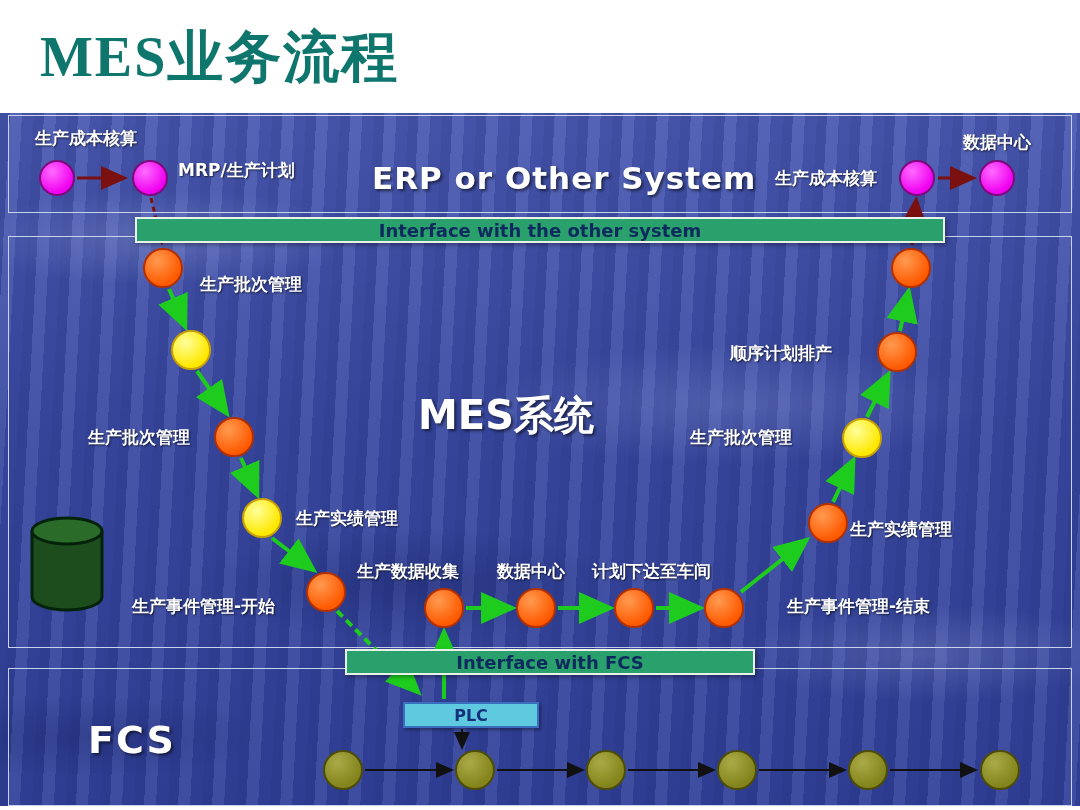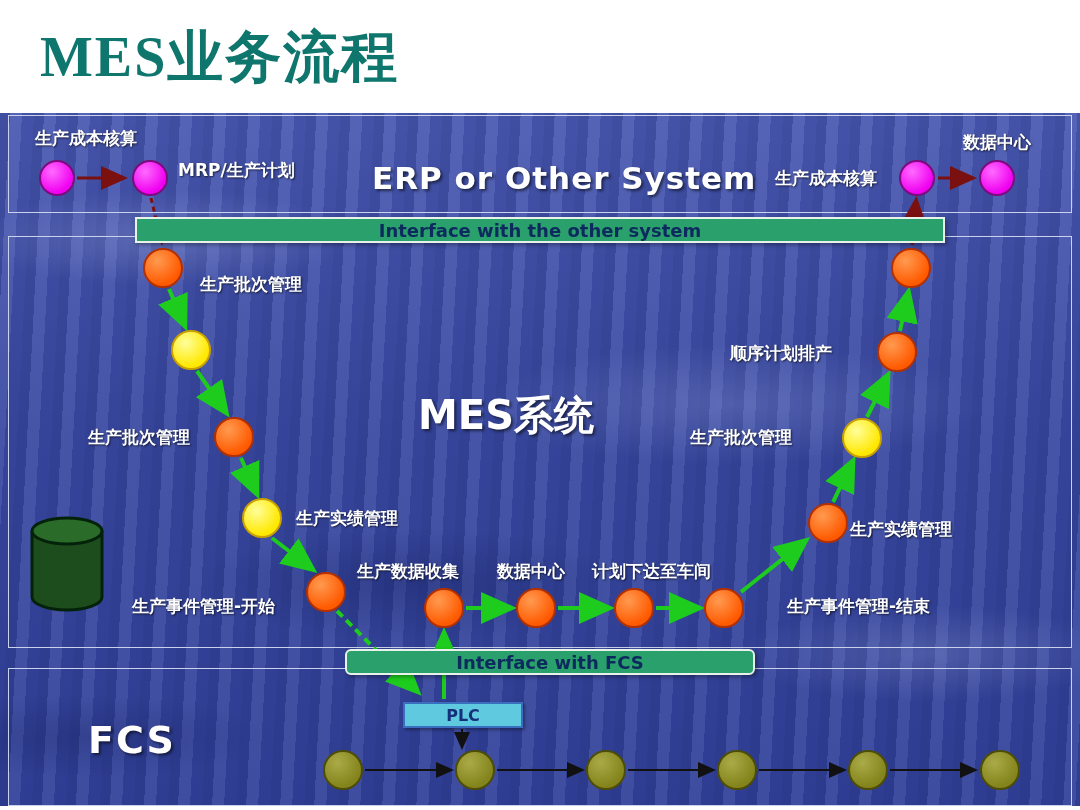--- a/index.html
+++ b/index.html
@@ -34,21 +34,21 @@
   .fcs-box { left:8px; top:668px; width:1064px; height:138px; }
 
   
   .ibar {
     position:absolute; z-index:3; background:var(--green_bar,#2aa06c);
     border:2px solid #e9f2ea; color:#0d2a5e; font-weight:bold; font-size:18px;
     display:flex; align-items:center; justify-content:center; white-space:nowrap;
     box-shadow:2px 2px 4px rgba(0,0,0,.35);
   }
   .ibar-top { left:135px; top:217px; width:810px; height:26px; }
-  .ibar-bottom { left:345px; top:649px; width:410px; height:26px;border-radius:6px; }
+  .ibar-bottom { left:345px; top:649px; width:410px; height:26px; }
 
   
   .bighead { position:absolute; color:#fff; font-weight:bold; z-index:2;
              text-shadow:2px 2px 3px rgba(0,0,0,.55); white-space:nowrap; }
   .erp-heading { left:372px; top:160px; font-size:31px; letter-spacing:1px; }
   .mes-heading { left:418px; top:388px; font-size:40px; }
   .fcs-heading { left:88px; top:718px; font-size:38px; letter-spacing:2px; }
 
   
   .node { position:absolute; border-radius:50%; z-index:4; }
@@ -81,21 +81,21 @@
   .l-customer{left:35px;top:127px} .l-mrp{left:178px;top:159px}
   .l-cost{left:775px;top:167px} .l-dc{left:963px;top:131px}
   .l-n1{left:200px;top:273px} .l-n2{left:250px;top:335px} .l-n3{left:88px;top:426px}
   .l-n4{left:296px;top:507px} .l-n5{left:132px;top:595px} .l-n6{left:357px;top:560px}
   .l-n7{left:497px;top:560px} .l-n8{left:592px;top:560px} .l-n9{left:787px;top:595px}
   .l-n10{left:850px;top:518px} .l-n11{left:690px;top:426px} .l-n12{left:730px;top:342px}
   .l-n13{left:938px;top:252px; line-height:1.25;}
 
   
   .plc {
-    position:absolute; left:403px; top:702px; width:120px; height:26px; z-index:4;
+    position:absolute; left:403px; top:702px; width:136px; height:26px; z-index:4;
     background:var(--plc_fill,#5fcadf); border:2px solid #3a6fc0; color:#14307a;
     font-weight:bold; font-size:16px; display:flex; align-items:center; justify-content:center;
     box-shadow:2px 2px 3px rgba(0,0,0,.35);
   }
 
   
   .cyl { position:absolute; left:28px; top:515px; z-index:4; }
   .arrows { position:absolute; left:0; top:0; width:1080px; height:810px; z-index:3; pointer-events:none; }
 </style>
 </head>

